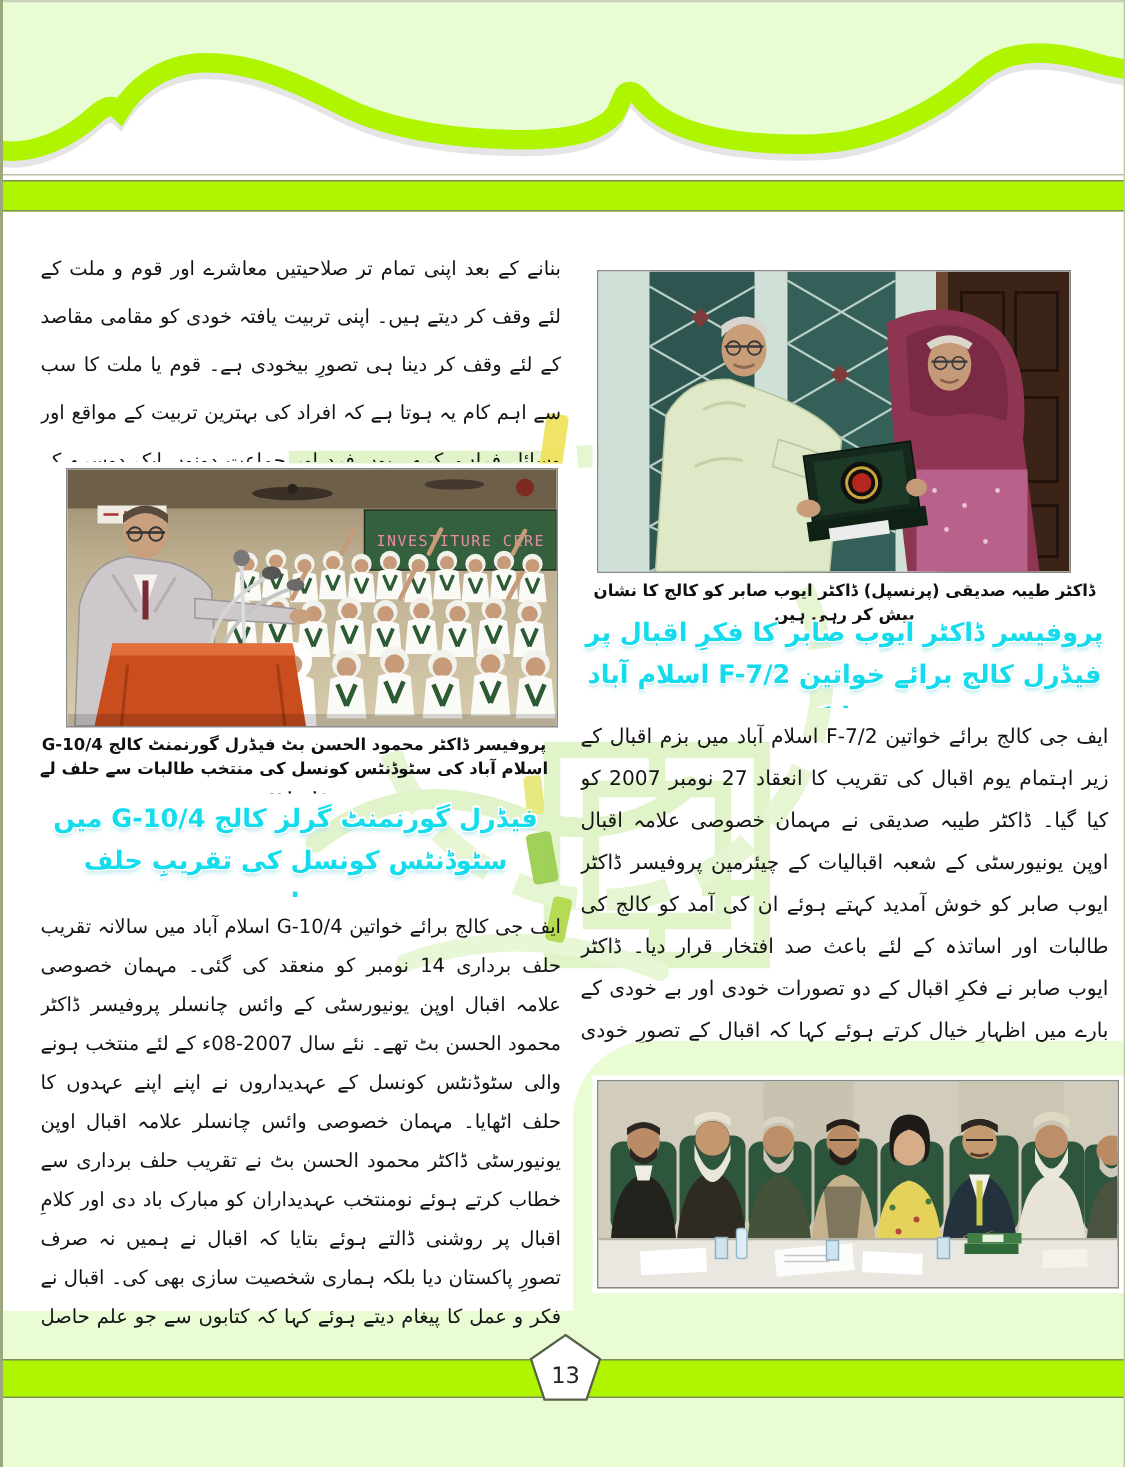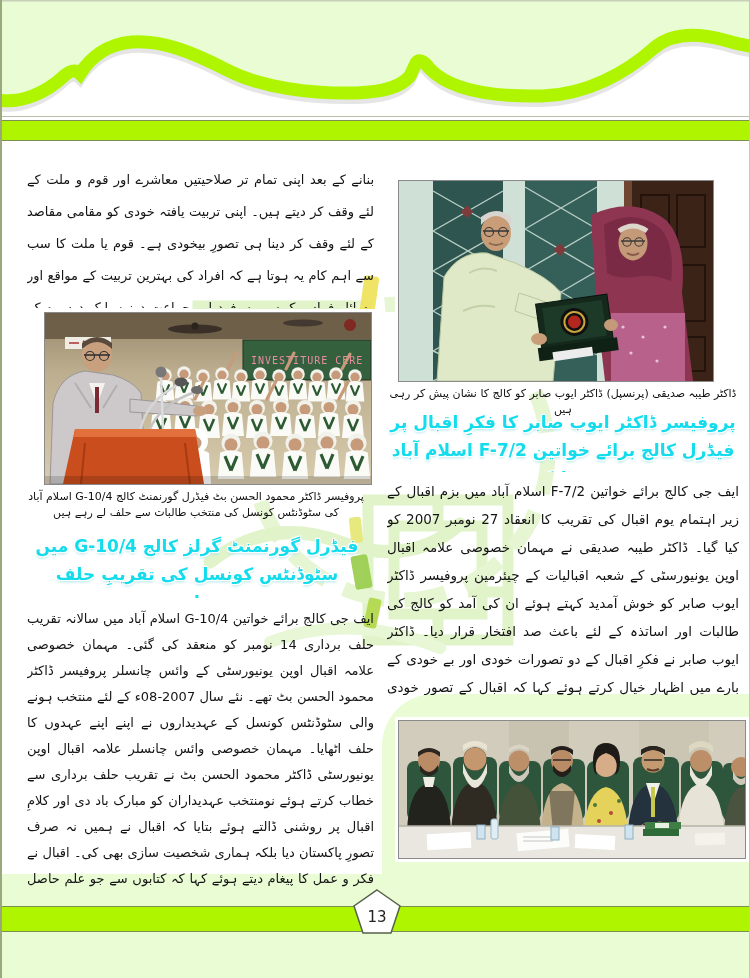--- a/index.html
+++ b/index.html
@@ -28,21 +28,21 @@
   
   .watermark{position:absolute;left:148px;top:262px;z-index:1;}
 
   
   .urdu{direction:rtl;unicode-bidi:plaintext;color:#141414;text-align:justify;}
   .body-txt{position:absolute;z-index:3;font-size:13px;line-height:25px;overflow:hidden;}
   .para-topleft{left:25px;top:164px;width:347px;height:144px;line-height:32px;}
   .art-right{left:385px;top:477px;width:352px;height:218px;line-height:28px;font-size:13.5px;}
   .art-left{left:25px;top:606px;width:347px;height:290px;line-height:26px;}
 
-  .caption{position:absolute;z-index:3;direction:rtl;text-align:center;font-weight:normal;
+  .caption{position:absolute;z-index:3;direction:rtl;text-align:center;font-weight:bold;
            font-size:11px;line-height:16px;color:#101010;}
   .cap-award{left:385px;top:386px;width:352px;height:34px;overflow:hidden;}
   .cap-oath{left:22px;top:489px;width:344px;height:40px;overflow:hidden;}
 
   .headline{position:absolute;z-index:3;direction:rtl;text-align:center;font-weight:bold;
             font-size:17px;line-height:28px;color:#15dcec;overflow:hidden;
             text-shadow:-1px -1px 0 #fff,1px -1px 0 #fff,-1px 1px 0 #fff,1px 1px 0 #fff,
                         0 0 4px #ffffff,0 2px 3px #9adfe6;}
   .head-right{left:383px;top:408px;width:356px;height:64px;}
   .head-left{left:23px;top:532px;width:344px;height:66px;}

